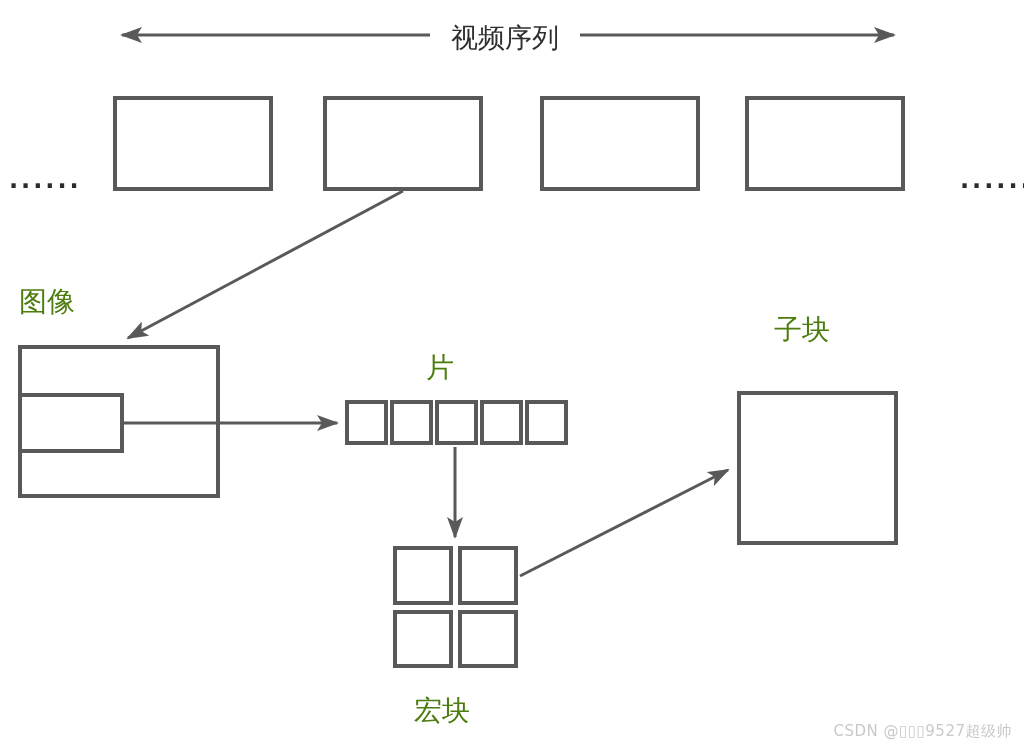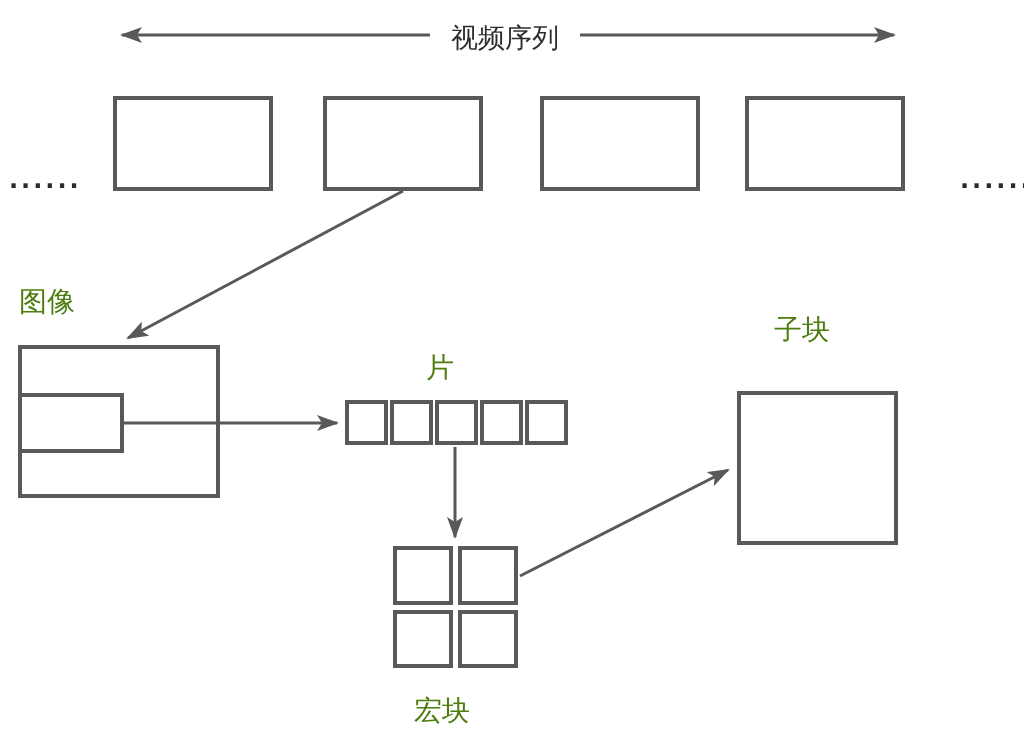--- a/index.html
+++ b/index.html
@@ -134,20 +134,21 @@
     <div class="cell"></div>
     <div class="cell"></div>
     <div class="cell"></div>
     <div class="cell"></div>
   </div>
   <div class="label" style="left: 414px; top: 695px; text-align: center;">宏块</div>
 
   <div class="label" style="left: 774px; top: 314px;">子块</div>
   <div class="box" style="left: 737px; top: 391px; width: 161px; height: 154px;"></div>
 
+  <div class="watermark">CSDN @▯▯▯9527超级帅</div>
 
   <svg class="arrow-layer" viewBox="0 0 1024 749" xmlns="http://www.w3.org/2000/svg">
     <defs>
       <marker id="ah" markerUnits="userSpaceOnUse" markerWidth="22" markerHeight="16" refX="20" refY="8" orient="auto">
         <path d="M0,0 L22,8 L0,16 L5,8 Z" fill="#595959"></path>
       </marker>
     </defs>
 
     <line x1="430" y1="35" x2="122" y2="35" stroke="#595959" stroke-width="3" marker-end="url(#ah)"></line>
     <line x1="580" y1="35" x2="894" y2="35" stroke="#595959" stroke-width="3" marker-end="url(#ah)"></line>

